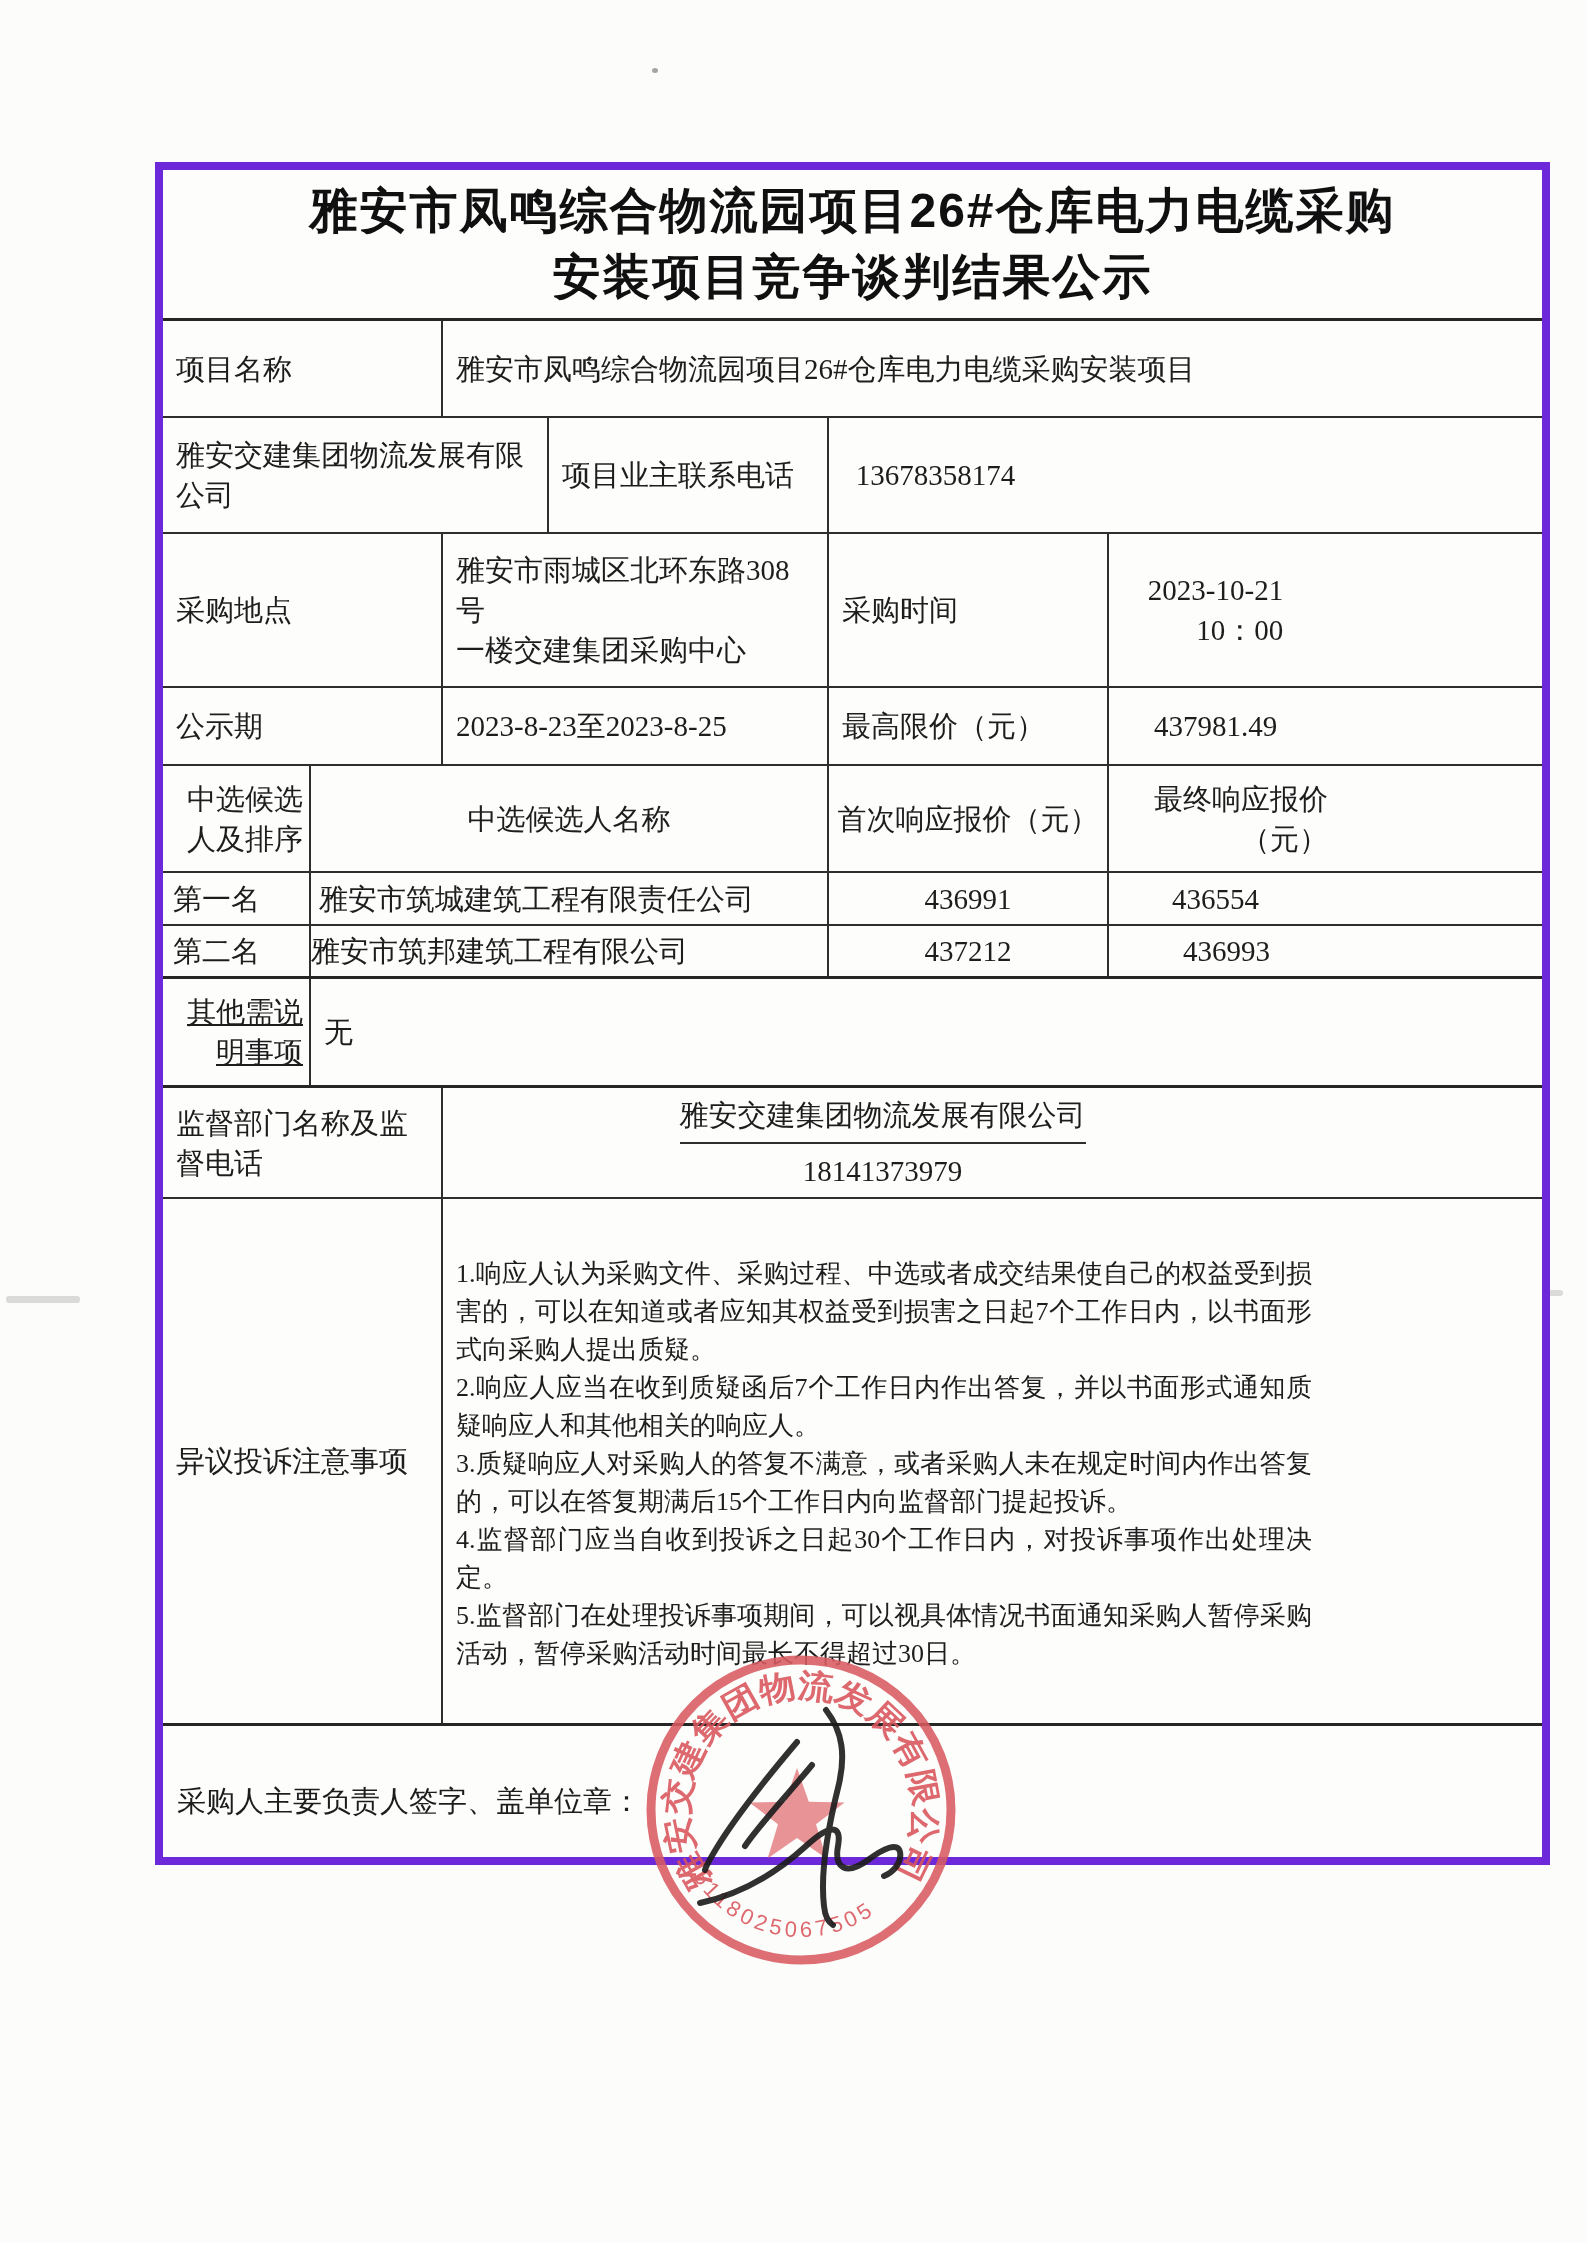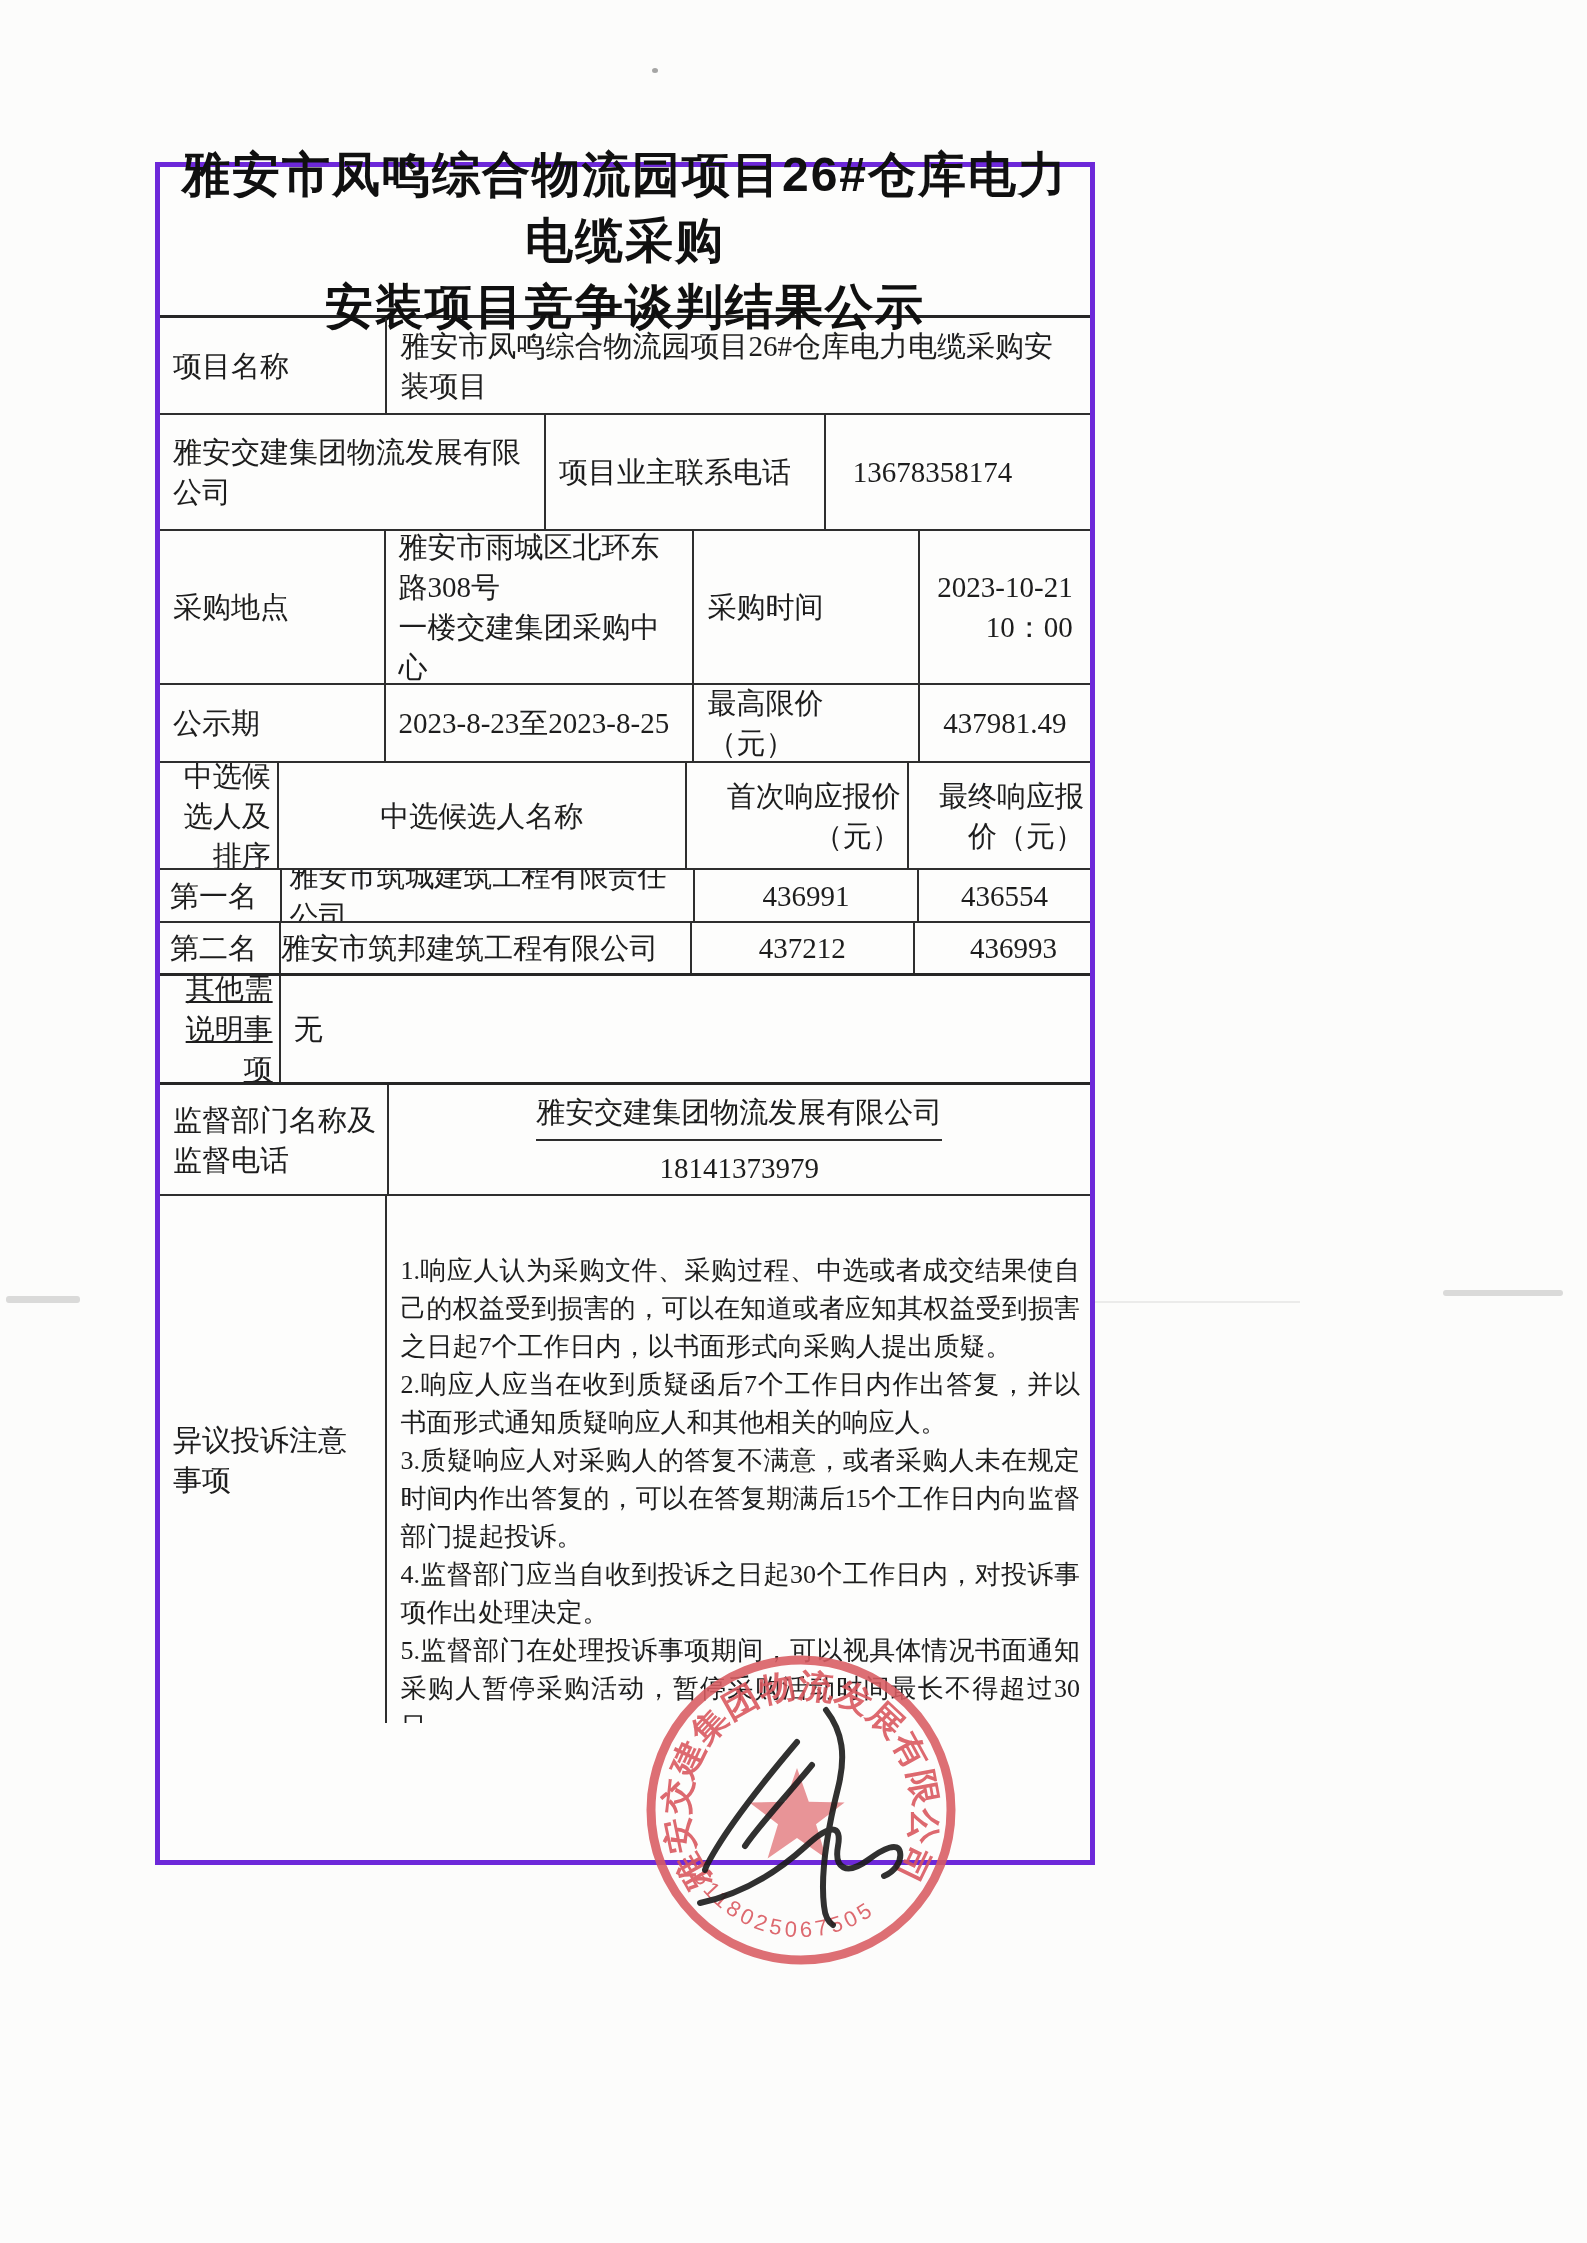--- a/index.html
+++ b/index.html
@@ -6,22 +6,22 @@
   .page{
     position:relative;
     width:1587px;height:2243px;
     background:#fcfcfb;
     overflow:hidden;
     font-family:"Liberation Serif","DejaVu Serif",serif;
     color:#1d1d1d;
   }
   .doc-table{
     position:absolute;left:155px;top:162px;
-    width:940px;height:1703px;
-    border:5px solid #6d28d9;
+    width:1395px;height:1703px;
+    border:8px solid #6d28d9;
     box-sizing:border-box;
     background:#fdfdfc;
   }
   .row{display:flex;box-sizing:border-box;border-bottom:2px solid #2e2e2e;}
   .row.thickb{border-bottom:3px solid #262626;}
   .row:last-child{border-bottom:none;}
   .cell{
     box-sizing:border-box;
     display:flex;align-items:center;
     font-size:29px;line-height:40px;
@@ -136,20 +136,23 @@
       <div class="cell rb" style="width:280px;">异议投诉注意事项</div>
       <div class="cell objection-text" style="width:879px;">
         <p>1.响应人认为采购文件、采购过程、中选或者成交结果使自己的权益受到损害的，可以在知道或者应知其权益受到损害之日起7个工作日内，以书面形式向采购人提出质疑。</p>
         <p>2.响应人应当在收到质疑函后7个工作日内作出答复，并以书面形式通知质疑响应人和其他相关的响应人。</p>
         <p>3.质疑响应人对采购人的答复不满意，或者采购人未在规定时间内作出答复的，可以在答复期满后15个工作日内向监督部门提起投诉。</p>
         <p>4.监督部门应当自收到投诉之日起30个工作日内，对投诉事项作出处理决定。</p>
         <p>5.监督部门在处理投诉事项期间，可以视具体情况书面通知采购人暂停采购活动，暂停采购活动时间最长不得超过30日。</p>
       </div>
     </div>
 
+    <div class="row" style="height:150px;">
+      <div class="cell" style="width:1159px;padding-left:14px;">采购人主要负责人签字、盖单位章：</div>
+    </div>
 
   </div>
 
   <svg class="stamp-svg" viewBox="600 1600 420 430">
     <g opacity="0.88">
       <circle cx="801" cy="1810" r="150" fill="none" stroke="#d95c62" stroke-width="9"></circle>
       <defs>
         <path id="arcTop" d="M 714.4,1882.6 A 113,113 0 1 1 887.6,1882.6" fill="none"></path>
         <path id="arcBottom" d="M 691,1873.5 A 127,127 0 0 0 911,1873.5" fill="none"></path>
       </defs>

